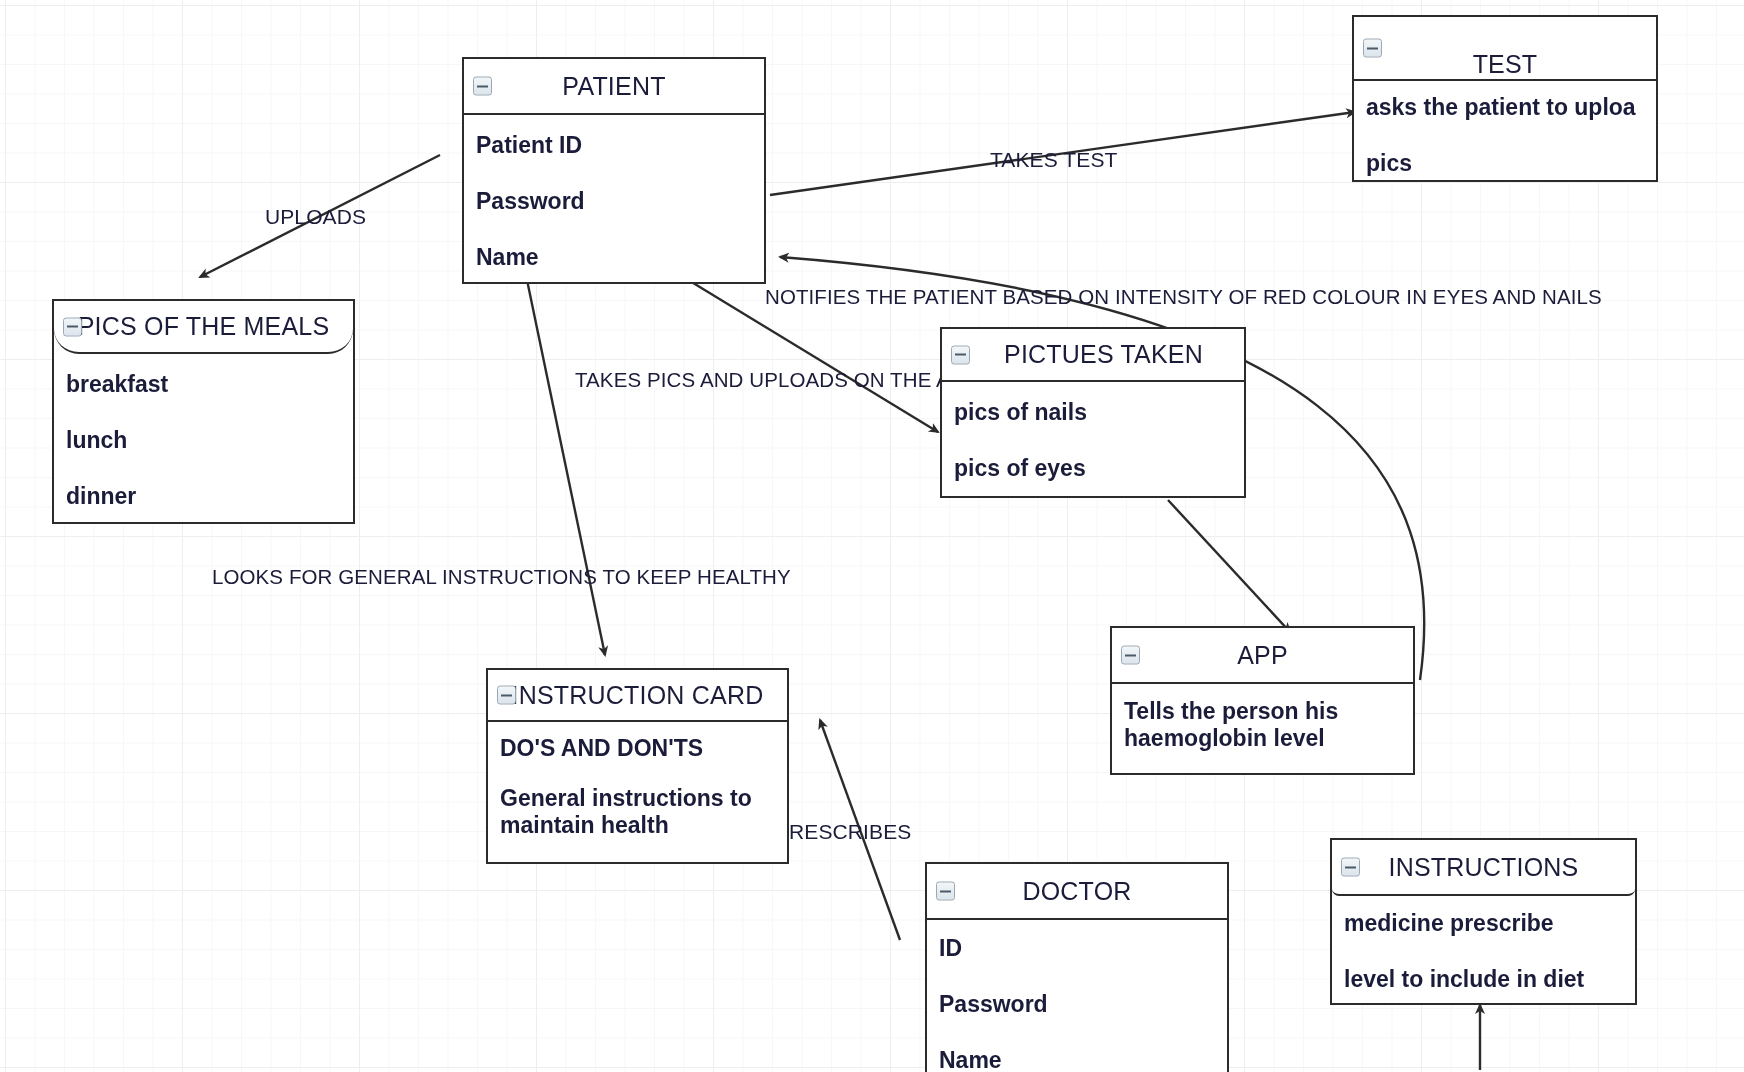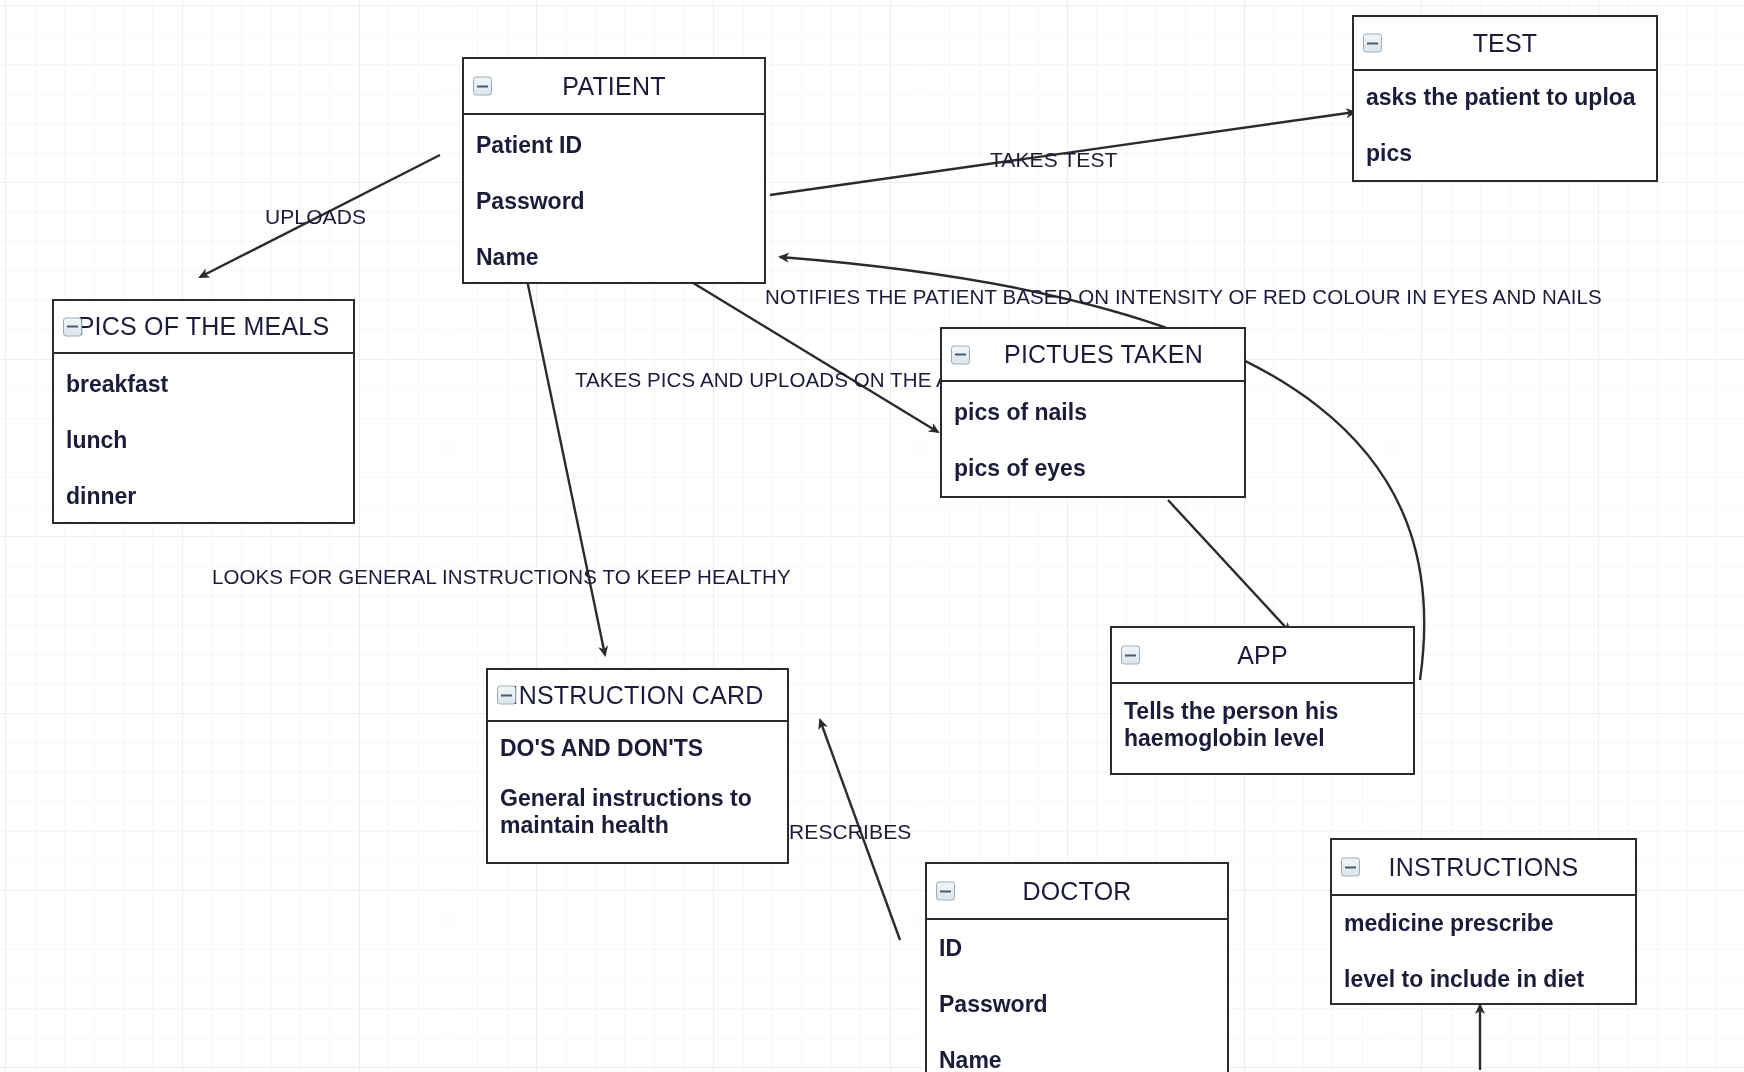--- a/index.html
+++ b/index.html
@@ -150,32 +150,32 @@
       <span class="uml-title">PATIENT</span>
     </div>
     <div class="uml-body" style="height:167px;">
       <div class="uml-attr" style="top:17px;">Patient ID</div>
       <div class="uml-attr" style="top:73px;">Password</div>
       <div class="uml-attr" style="top:129px;">Name</div>
     </div>
   </div>
 
   <div class="uml-box" style="left:1352px; top:15px; width:306px; height:167px;">
-    <div class="uml-header" style="height:54px;">
+    <div class="uml-header" style="height:64px;align-items:flex-end;">
       <span class="collapse-icon"></span>
       <span class="uml-title">TEST</span>
     </div>
     <div class="uml-body" style="height:105px;">
       <div class="uml-attr" style="top:13px;">asks the patient to uploa</div>
       <div class="uml-attr" style="top:69px;">pics</div>
     </div>
   </div>
 
   <div class="uml-box" style="left:52px; top:299px; width:303px; height:225px;">
-    <div class="uml-header" style="height:53px;">
+    <div class="uml-header" style="height:53px;border-radius:25px;">
       <span class="collapse-icon"></span>
       <span class="uml-title">PICS OF THE MEALS</span>
     </div>
     <div class="uml-body" style="height:132px;text-align:right;">
       <div class="uml-attr" style="top:17px;">breakfast</div>
       <div class="uml-attr" style="top:73px;">lunch</div>
       <div class="uml-attr" style="top:129px;">dinner</div>
     </div>
   </div>
 
@@ -217,21 +217,21 @@
       <span class="uml-title">DOCTOR</span>
     </div>
     <div class="uml-body" style="height:155px;">
       <div class="uml-attr" style="top:15px;">ID</div>
       <div class="uml-attr" style="top:71px;">Password</div>
       <div class="uml-attr" style="top:127px;">Name</div>
     </div>
   </div>
 
   <div class="uml-box" style="left:1330px; top:838px; width:307px; height:167px;">
-    <div class="uml-header" style="height:56px;">
+    <div class="uml-header" style="height:56px;border-radius:7px;">
       <span class="collapse-icon"></span>
       <span class="uml-title">INSTRUCTIONS</span>
     </div>
     <div class="uml-body" style="height:107px;">
       <div class="uml-attr" style="top:14px;">medicine prescribe</div>
       <div class="uml-attr" style="top:70px;">level to include in diet</div>
     </div>
   </div>
 
 </div>

